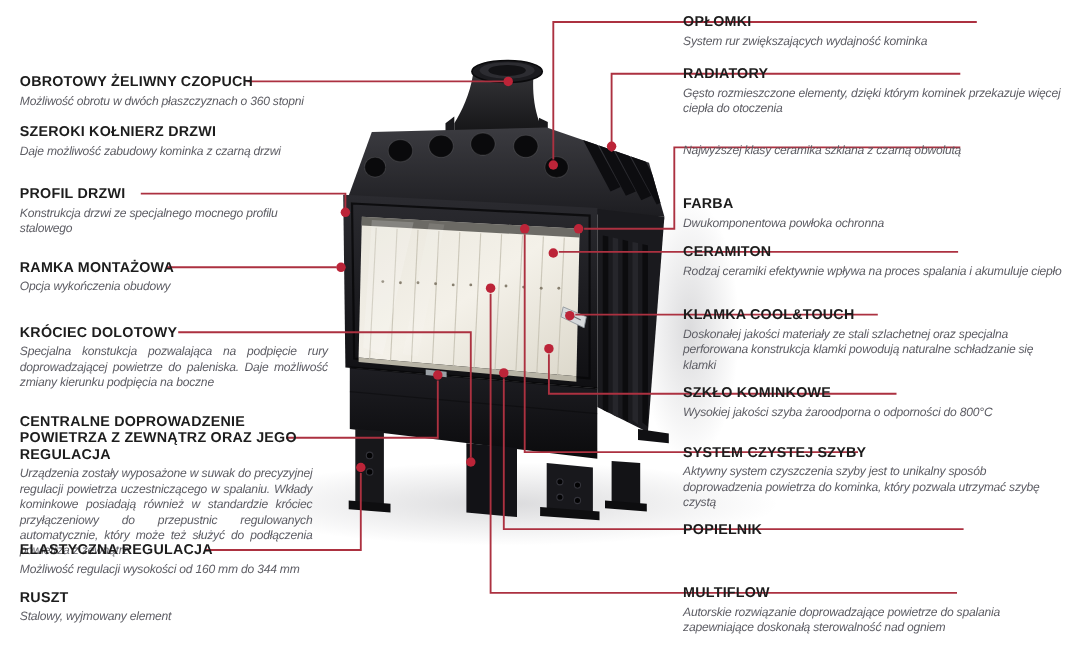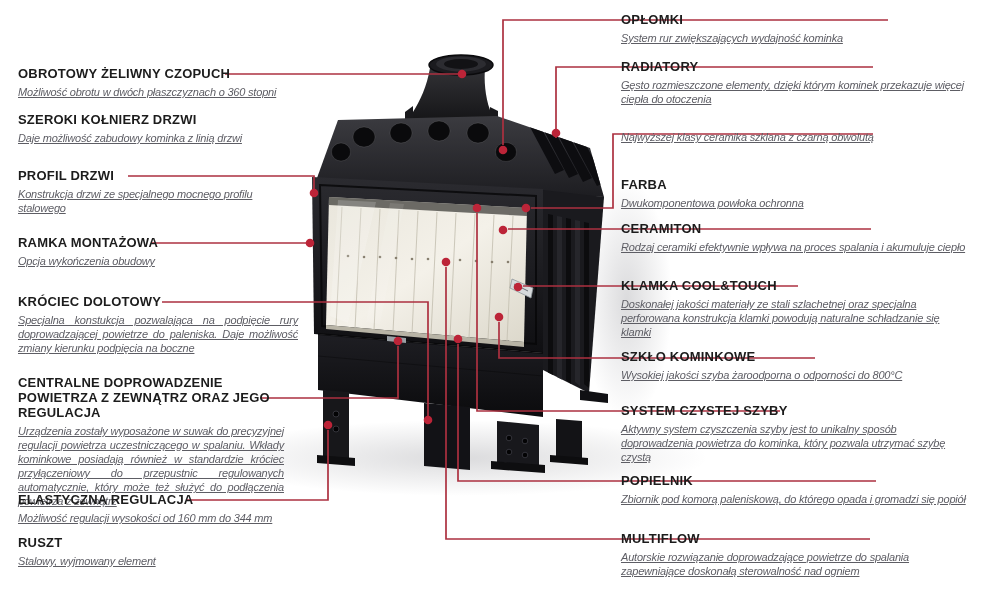--- a/index.html
+++ b/index.html
@@ -8,21 +8,21 @@
     font-family:"Liberation Sans","DejaVu Sans",sans-serif;
   }
   #art{position:absolute;left:0;top:0;width:984px;height:598px;}
   .lbl{position:absolute;}
   .lbl h3{
     margin:0;font-size:13px;line-height:15px;font-weight:700;color:#1c1c1c;
     letter-spacing:.2px;
   }
   .lbl p{
     margin:4px 0 0 0;font-size:11px;line-height:14px;font-style:italic;
-    color:#5d5d64;letter-spacing:-.2px;text-decoration:underline;
+    color:#5d5d64;letter-spacing:-.2px;
   }
   .lbl.left{left:18px;width:280px;text-align:left;}
   .lbl.right{right:18px;width:345px;}
   .lbl .justify{text-align:justify;}
 </style>
 </head>
 <body>
 
 <div id="stage">
 
@@ -200,21 +200,21 @@
       <circle cx="446" cy="262" r="4.3"></circle>
     </g>
   </svg>
 
   <div class="lbl left" style="top:66px">
     <h3>OBROTOWY ŻELIWNY CZOPUCH</h3>
     <p>Możliwość obrotu w dwóch płaszczyznach o 360 stopni</p>
   </div>
   <div class="lbl left" style="top:112px">
     <h3>SZEROKI KOŁNIERZ DRZWI</h3>
-    <p>Daje możliwość zabudowy kominka z linią drzwi</p>
+    <p>Daje możliwość zabudowy kominka z czarną drzwi</p>
   </div>
   <div class="lbl left" style="top:235px">
     <h3>RAMKA MONTAŻOWA</h3>
     <p>Opcja wykończenia obudowy</p>
   </div>
   <div class="lbl left" style="top:168px">
     <h3>PROFIL DRZWI</h3>
     <p>Konstrukcja drzwi ze specjalnego mocnego profilu stalowego</p>
   </div>
   <div class="lbl left" style="top:375px;width:266px">
@@ -260,20 +260,19 @@
   <div class="lbl right" style="top:349px">
     <h3>SZKŁO KOMINKOWE</h3>
     <p>Wysokiej jakości szyba żaroodporna o odporności do 800°C</p>
   </div>
   <div class="lbl right" style="top:403px">
     <h3>SYSTEM CZYSTEJ SZYBY</h3>
     <p>Aktywny system czyszczenia szyby jest to unikalny sposób doprowadzenia powietrza do kominka, który pozwala utrzymać szybę czystą</p>
   </div>
   <div class="lbl right" style="top:473px">
     <h3>POPIELNIK</h3>
-    <p>Zbiornik pod komorą paleniskową, do którego opada i gromadzi się popiół</p>
   </div>
   <div class="lbl right" style="top:531px">
     <h3>MULTIFLOW</h3>
     <p>Autorskie rozwiązanie doprowadzające powietrze do spalania zapewniające doskonałą sterowalność nad ogniem</p>
   </div>
 
 </div>
 
 </body></html>

